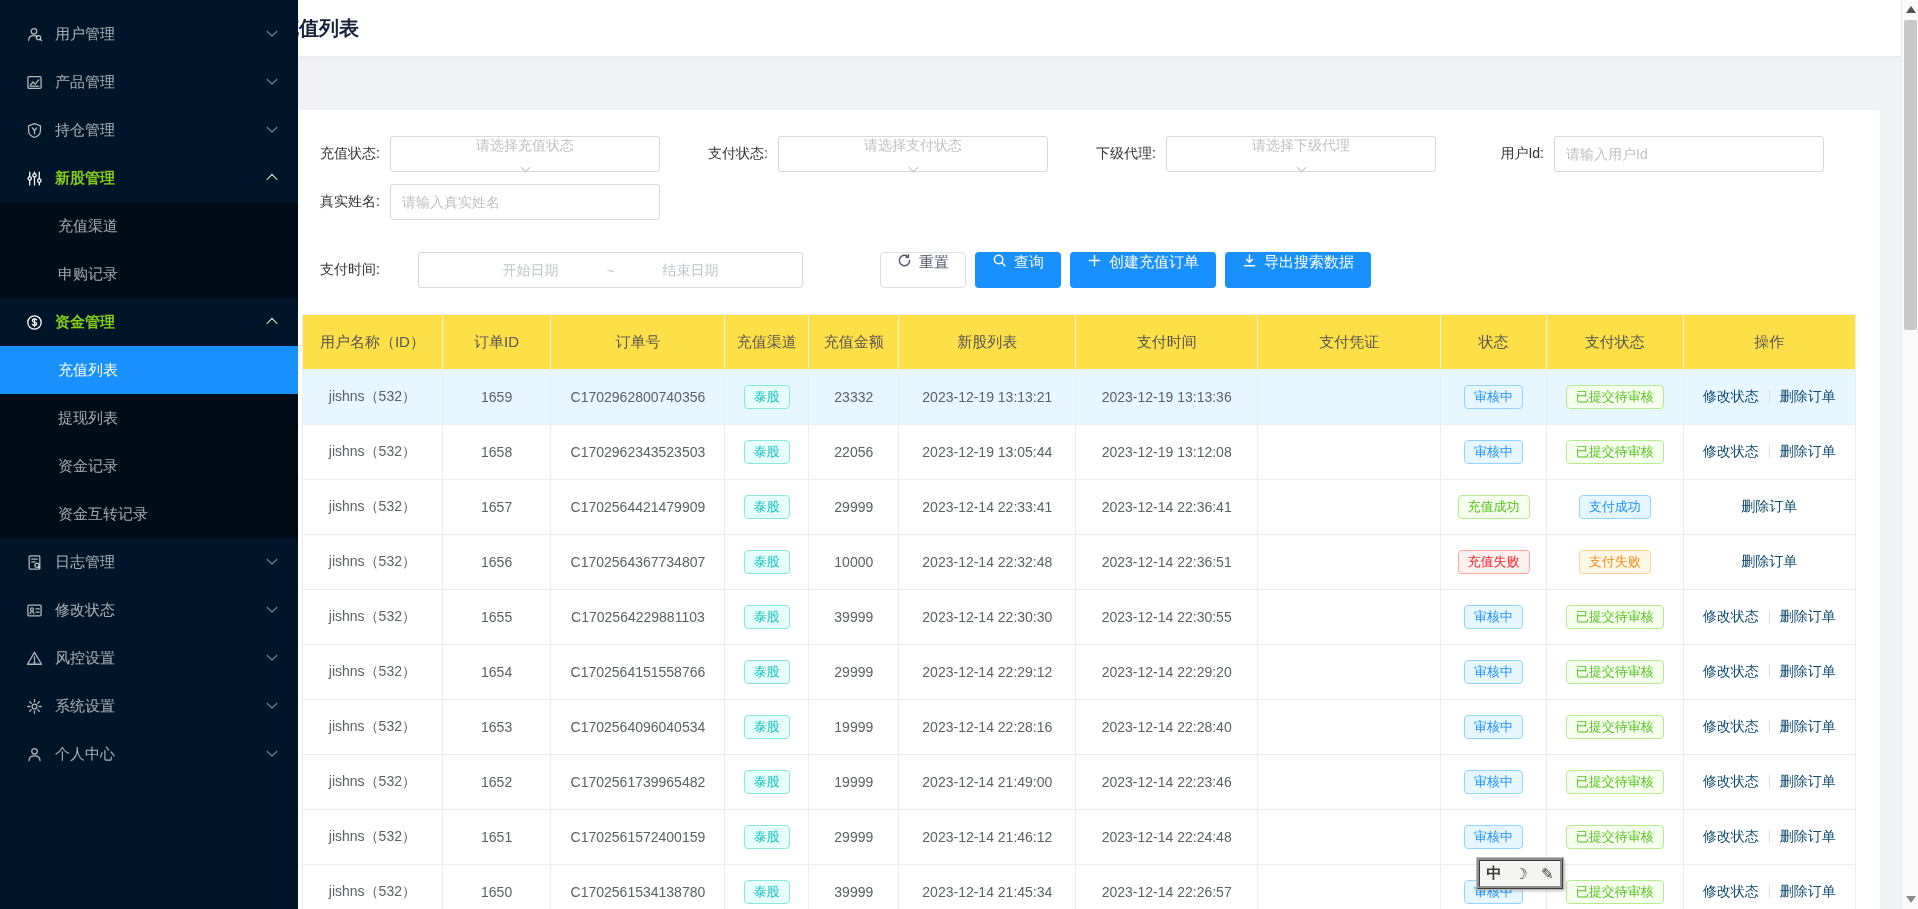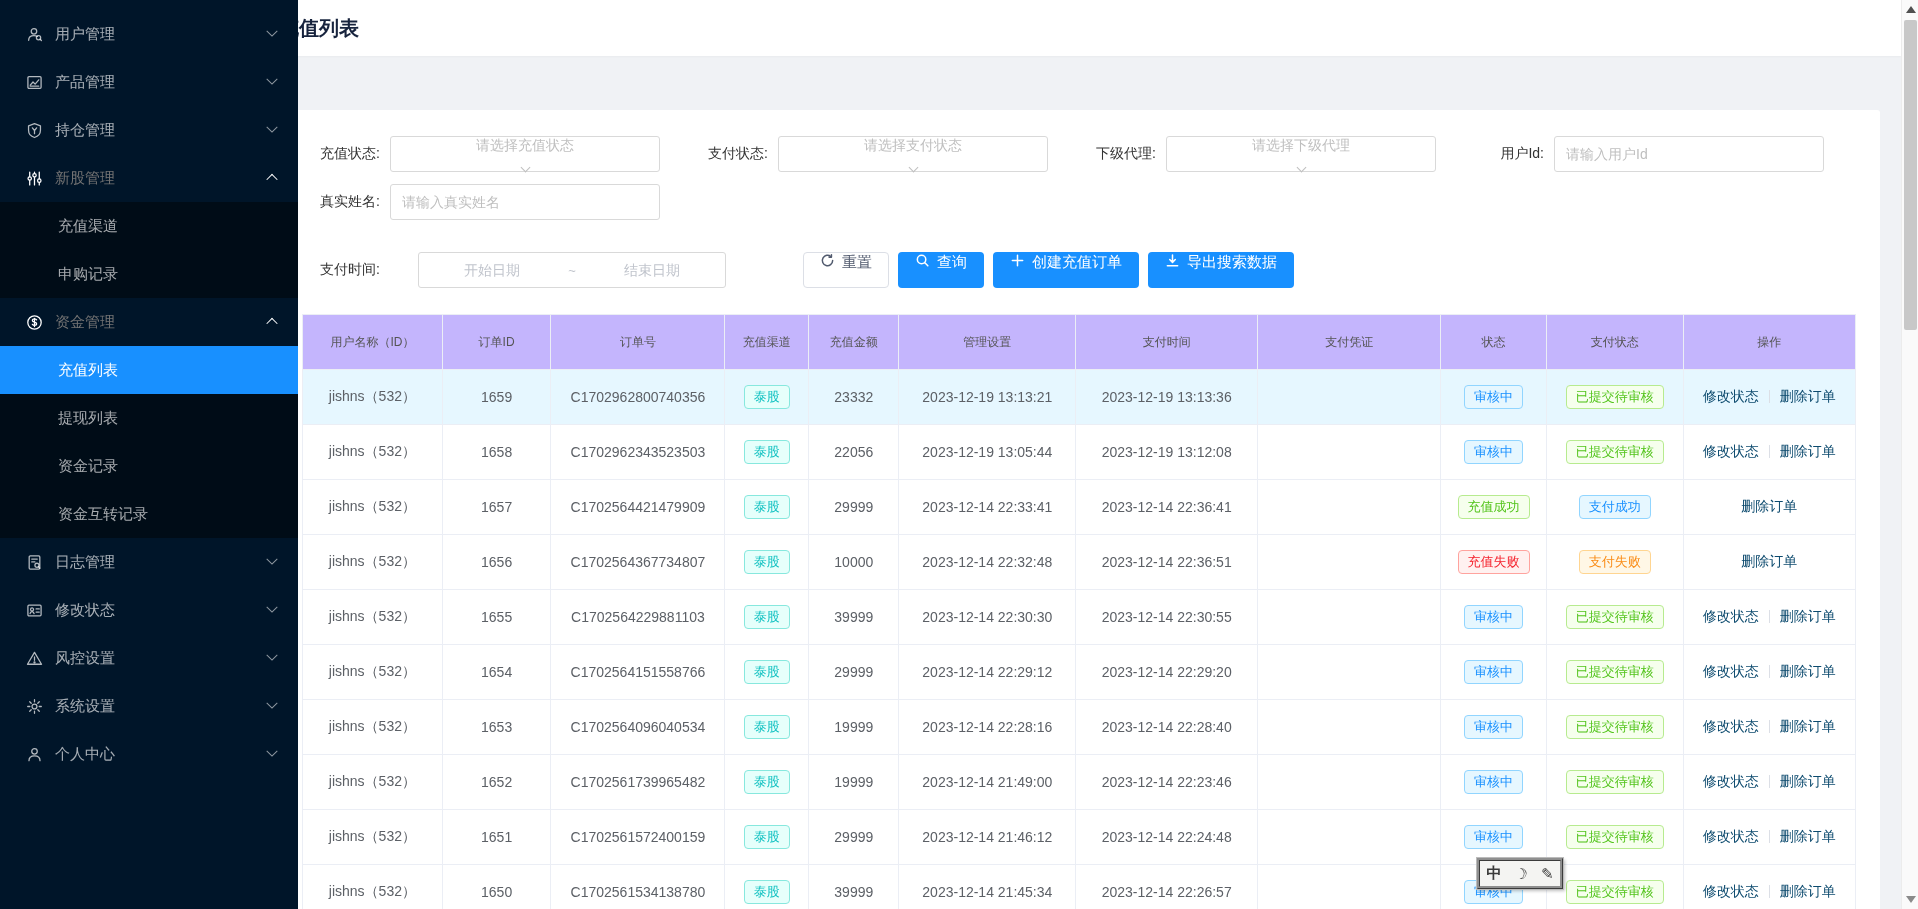--- a/index.html
+++ b/index.html
@@ -3,21 +3,21 @@
 <meta charset="utf-8">
 <style>
   * { margin:0; padding:0; box-sizing:border-box; }
   html,body { width:1918px; height:909px; overflow:hidden; }
   body { font-family:"Liberation Sans","DejaVu Sans",sans-serif; background:#f0f2f5; position:relative; font-size:14px; color:#515a6e; }
 
   
   .sidebar { position:absolute; left:0; top:0; width:298px; height:909px; background:#001529; padding-top:10px; z-index:5; }
   .menu-item { height:48px; display:flex; align-items:center; padding:0 22px 0 26px; color:rgba(255,255,255,.65); font-size:15px; cursor:pointer; }
   .menu-item .mi-label { margin-left:12px; }
-  .menu-item.open { color:#737373; }
+  .menu-item.open { color:#84cc16;font-weight:bold; }
   .submenu { background:#000c17; }
   .sub-item { height:48px; display:flex; align-items:center; padding-left:58px; color:rgba(255,255,255,.65); font-size:15px; cursor:pointer; }
   .sub-item.active { background:#1890ff; color:#fff; }
   .chev { margin-left:auto; width:8px; height:8px; border-right:1.6px solid rgba(255,255,255,.55); border-bottom:1.6px solid rgba(255,255,255,.55); }
   .chev.down { transform:rotate(45deg) translate(-2px,-2px); }
   .chev.up   { transform:rotate(-135deg) translate(-1px,-1px); border-color:#fff; }
   .micon { width:17px; height:17px; flex:0 0 17px; color:rgba(255,255,255,.7); }
   .open .micon { color:#fff; }
   .micon svg { width:100%; height:100%; stroke:currentColor; fill:none; stroke-width:1.2; stroke-linecap:round; stroke-linejoin:round; }
 
@@ -32,37 +32,37 @@
   .frow { display:flex; align-items:center; }
   .fgroup { display:flex; align-items:center; width:388px; margin-right:0; }
   .flabel { flex:0 0 88px; text-align:right; color:#333; padding-right:10px; font-size:14px; }
   .fselect,.finput { width:270px; height:36px; border:1px solid #d9d9d9; border-radius:3px; background:#fff; display:flex; align-items:center; padding:0 11px; color:#bfbfbf; font-size:14px; }
   .fselect { justify-content:space-between; cursor:pointer;flex-direction:column; }
   .fselect .sel-arrow { width:7px; height:7px; border-right:1.4px solid #bfbfbf; border-bottom:1.4px solid #bfbfbf; transform:rotate(45deg); margin-top:-3px; }
   .finput input { border:none; outline:none; width:100%; font-size:14px; color:#515a6e; background:transparent; }
   .finput input::placeholder { color:#bfbfbf; }
   .row2 { margin-top:12px; }
   .row3 { margin-top:32px;gap:28px; }
-  .daterange { width:308px; height:36px; border:1px solid #d9d9d9; border-radius:3px; display:flex; align-items:center; justify-content:center; background:#fff; }
+  .daterange { width:385px; height:36px; border:1px solid #d9d9d9; border-radius:3px; display:flex; align-items:center; justify-content:center; background:#fff; }
   .daterange input { border:none; outline:none; width:130px; text-align:center; font-size:14px; background:transparent; }
   .daterange input::placeholder { color:#c0c4cc; }
   .dr-sep { color:#c0c4cc; width:30px; text-align:center; font-size:13px; }
 
   
   .btns { display:flex; align-items:center; margin-left:49px; }
   .btn { height:36px; border-radius:4px; display:flex; padding:0 16px; font-size:15px; cursor:pointer; margin-right:9px; border:1px solid transparent; }
   .btn .bicon { width:15px; height:15px; margin-right:7px; }
   .btn .bicon svg { width:100%; height:100%; stroke:currentColor; fill:none; stroke-width:1.6; stroke-linecap:round; stroke-linejoin:round; }
   .btn-plain { background:#fff; border-color:#dcdfe6; color:#515a6e; }
   .btn-primary { background:#1890ff; color:#fff; }
 
   
   table.grid { width:100%; border-collapse:collapse; margin-top:26px; table-layout:fixed; }
   .grid th, .grid td { border:1px solid #ebeef5; text-align:center; font-weight:400; }
-  .grid th { background:#c4b5fd; height:55px; color:#555; font-size:12px; }
+  .grid th { background:#fde047; height:55px; color:#555; font-size:15px; }
   .grid td { height:55px; color:#5c6066; font-size:14px; }
   .grid tr.hl td { background:#e6f7ff; }
   .tag { display:inline-block; padding:3px 9px; font-size:13px; border-radius:4px; border:1px solid; line-height:1.3; }
   .tag-cyan   { color:#13c2c2; background:#e6fffb; border-color:#87e8de; }
   .tag-blue   { color:#1890ff; background:#e6f7ff; border-color:#91d5ff; }
   .tag-green  { color:#52c41a; background:#f6ffed; border-color:#b7eb8f; }
   .tag-red    { color:#f5222d; background:#fff1f0; border-color:#ffa39e; }
   .tag-orange { color:#fa8c16; background:#fff7e6; border-color:#ffd591; }
   .lnk { color:#0c4a6e; cursor:pointer; text-decoration:none; }
   .sep { display:inline-block; width:1px; height:13px; background:#dcdfe6; margin:0 10px; vertical-align:-2px; }
@@ -292,21 +292,21 @@
           <col style="width:8.8%">
           <col style="width:11.1%">
       </colgroup>
       <thead>
         <tr>
           <th>用户名称（ID）</th>
           <th>订单ID</th>
           <th>订单号</th>
           <th>充值渠道</th>
           <th>充值金额</th>
-          <th>管理设置</th>
+          <th>新股列表</th>
           <th>支付时间</th>
           <th>支付凭证</th>
           <th>状态</th>
           <th>支付状态</th>
           <th>操作</th>
         </tr>
       </thead>
       <tbody>
           <tr class="hl">
             <td>jishns（532）</td>

